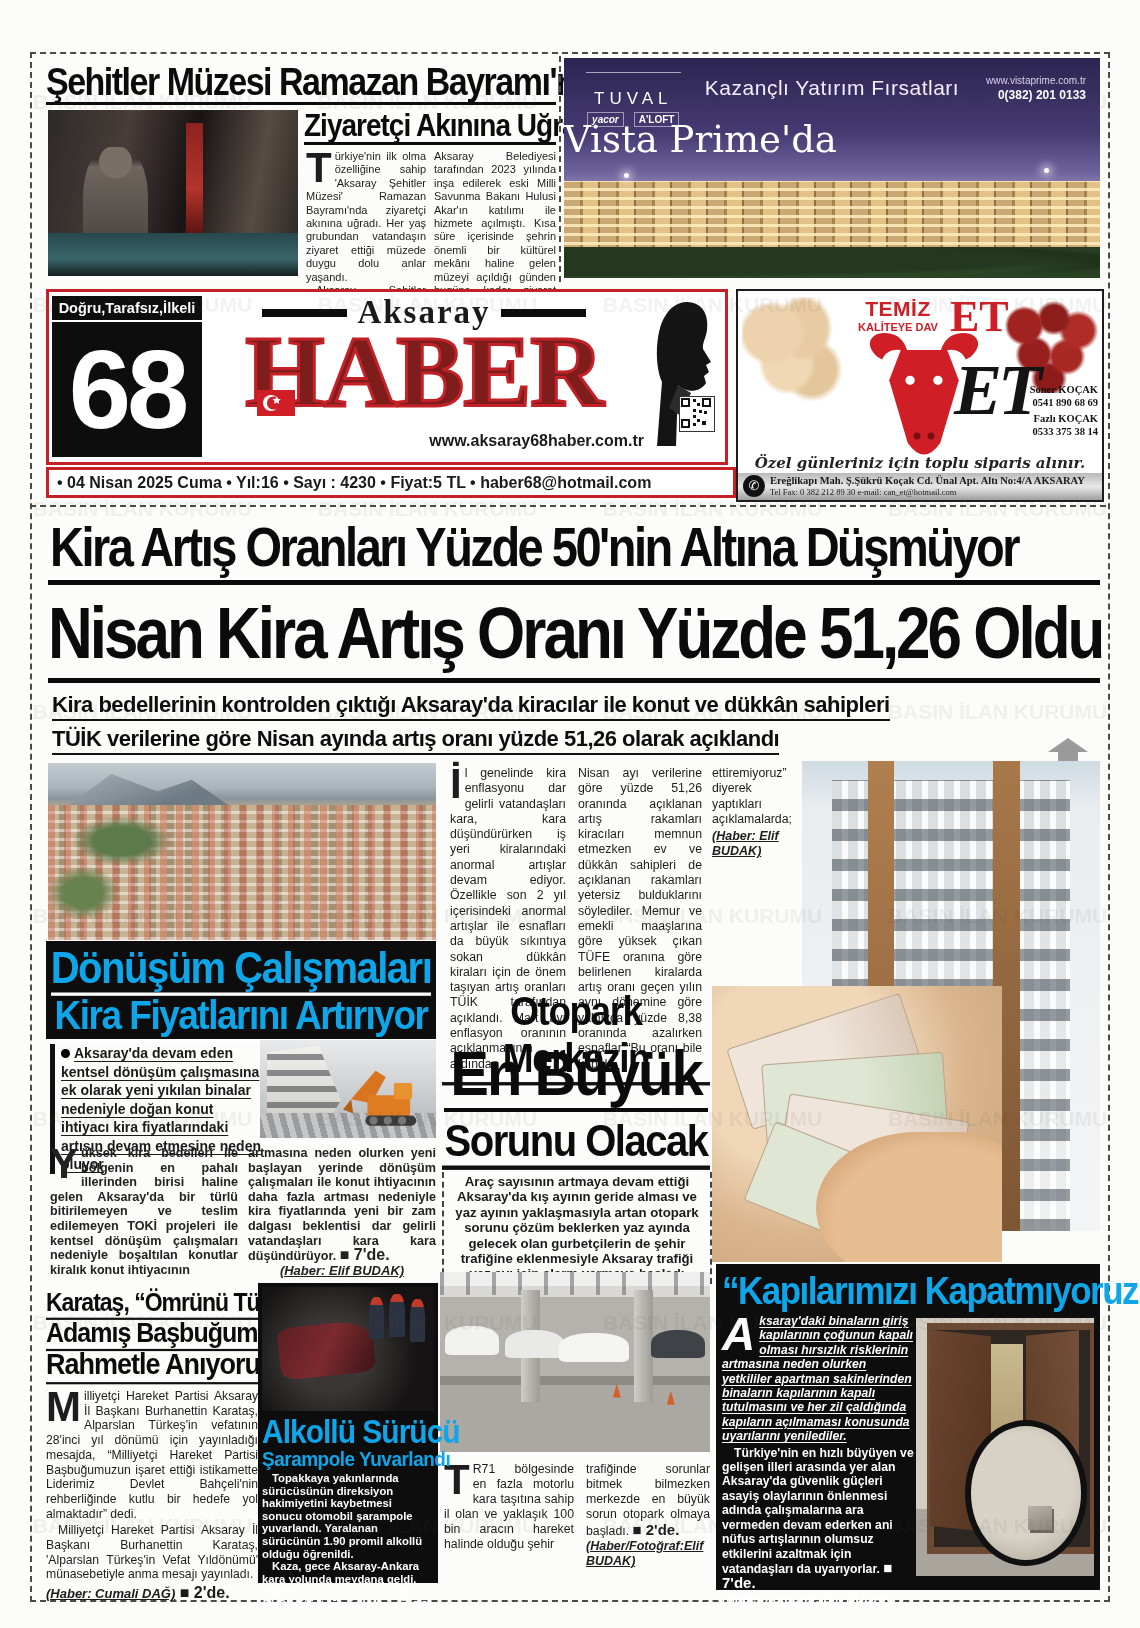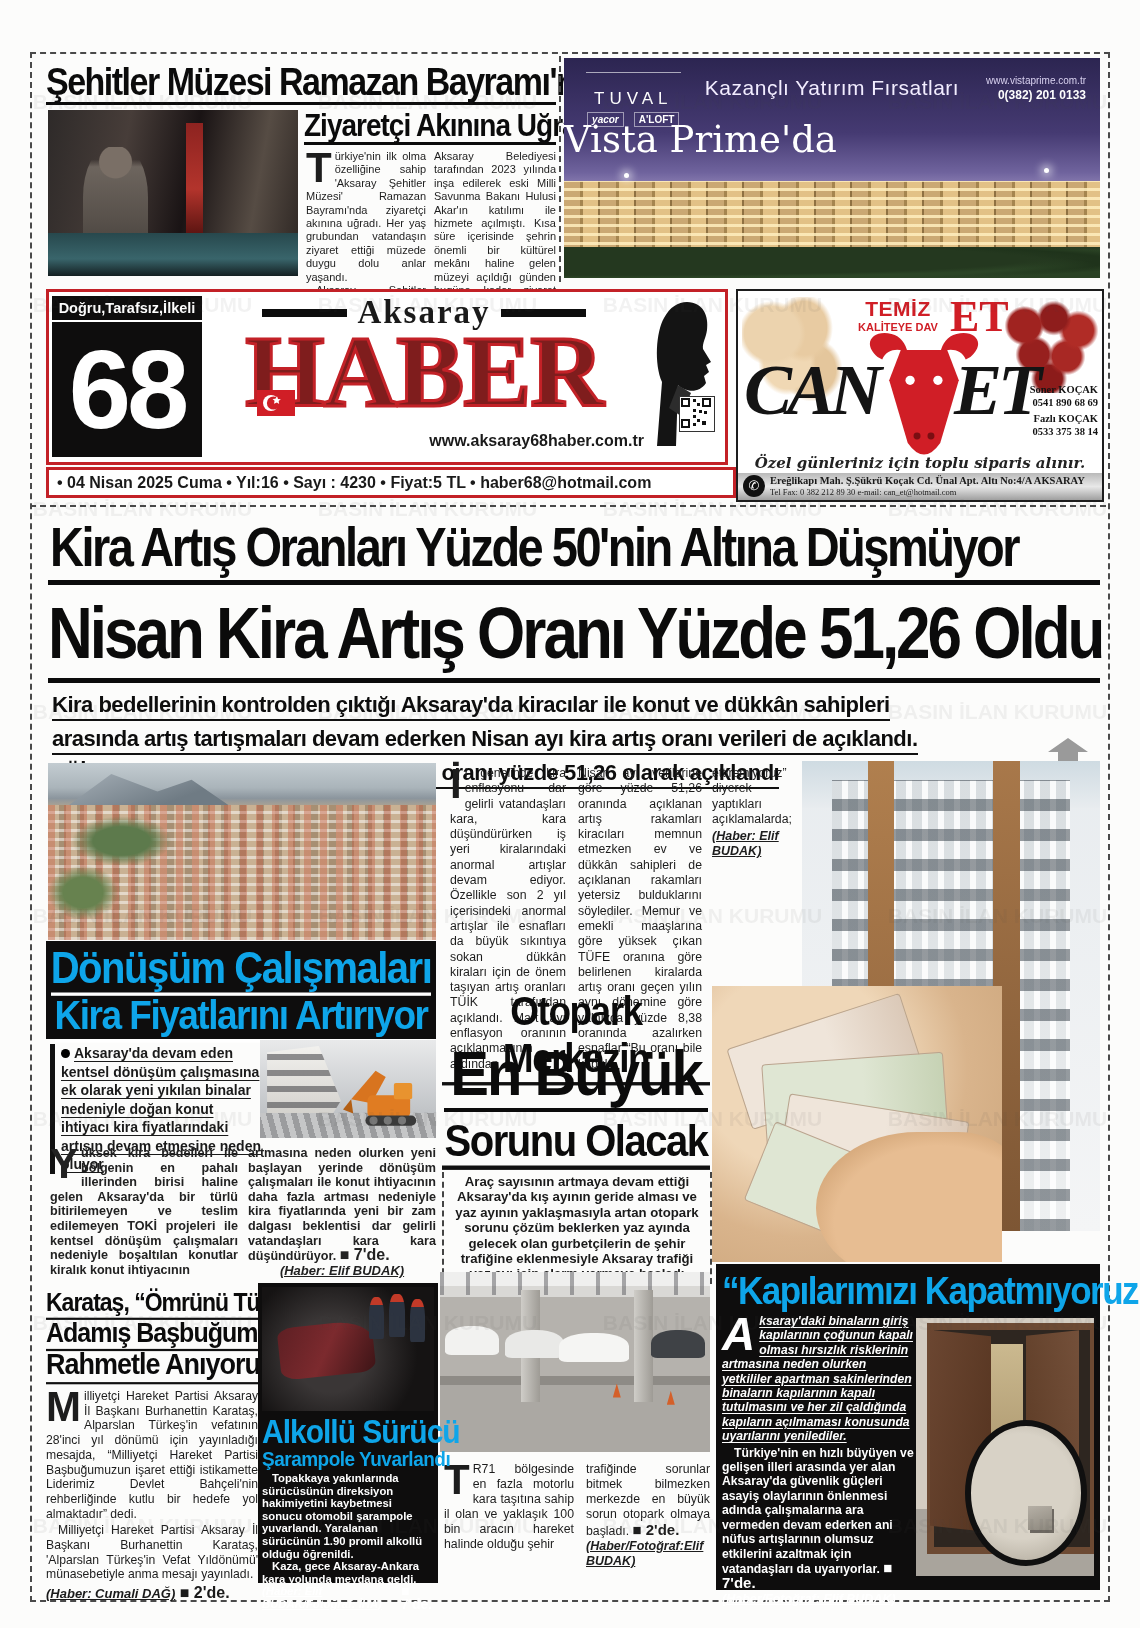--- a/index.html
+++ b/index.html
@@ -221,21 +221,20 @@
             <path d="M10,24 C-4,12 6,0 22,4 C30,6 34,12 36,20 C28,16 18,17 14,26 Z"></path>
             <path d="M90,24 C104,12 94,0 78,4 C70,6 66,12 64,20 C72,16 82,17 86,26 Z"></path>
             <path d="M30,18 L70,18 L80,44 L64,98 Q50,118 36,98 L20,44 Z"></path>
           </g>
           <circle cx="38" cy="44" r="4" fill="#fff"></circle>
           <circle cx="62" cy="44" r="4" fill="#fff"></circle>
           <circle cx="44" cy="92" r="3" fill="#7a0e12"></circle>
           <circle cx="56" cy="92" r="3" fill="#7a0e12"></circle>
         </svg>
     </div>
-    <div class="abs" style="left:6px;top:58px;font-family:'Liberation Serif',serif;font-weight:bold;font-style:italic;font-size:72px;letter-spacing:-5px;color:#141414;">CAN</div>
     <div class="abs" style="left:216px;top:58px;font-family:'Liberation Serif',serif;font-weight:bold;font-style:italic;font-size:72px;letter-spacing:-4px;color:#141414;">ET</div>
     <div class="abs" style="left:276px;top:92px;width:84px;text-align:right;font-family:'Liberation Serif',serif;font-weight:bold;font-size:10.5px;line-height:13px;color:#141414;">
       <div>Soner KOÇAK</div>
       <div>0541 890 68 69</div>
       <div style="margin-top:3px;">Fazlı KOÇAK</div>
       <div>0533 375 38 14</div>
     </div>
     <div class="abs nowrap" style="left:0;bottom:28px;width:100%;text-align:center;font-family:'DejaVu Serif',serif;font-style:italic;font-weight:bold;font-size:15px;color:#222;">Özel günleriniz için toplu siparis alınır.</div>
     <div class="abs" style="left:0;bottom:0;width:100%;height:27px;background:linear-gradient(180deg,#b9b9b9,#e8e8e8 50%,#9f9f9f);">
       <div class="abs" style="left:5px;top:2px;width:22px;height:22px;border-radius:50%;background:#111;color:#fff;text-align:center;line-height:22px;font-size:13px;">✆</div>
@@ -248,21 +247,20 @@
   <div class="abs hl nowrap" style="left:50px;top:514px;font-size:47px;letter-spacing:-2.5px;">
     <span class="sy" style="transform:scaleY(1.18);">Kira Artış Oranları Yüzde 50'nin Altına Düşmüyor</span>
   </div>
   <div class="rule" style="left:48px;top:580px;width:1052px;height:5px;"></div>
   <div class="abs hl nowrap" style="left:48px;top:592px;font-size:62px;letter-spacing:-3px;">
     <span class="sy" style="transform:scaleY(1.15);">Nisan Kira Artış Oranı Yüzde 51,26 Oldu</span>
   </div>
   <div class="rule" style="left:48px;top:678px;width:1052px;height:5px;"></div>
   <div class="abs" style="left:52px;top:690px;">
     <div class="deckline">Kira bedellerinin kontrolden çıktığı Aksaray'da kiracılar ile konut ve dükkân sahipleri</div>
-    <div class="deckline">arasında artış tartışmaları devam ederken Nisan ayı kira artış oranı verileri de açıklandı.</div>
     <div class="deckline">TÜİK verilerine göre Nisan ayında artış oranı yüzde 51,26 olarak açıklandı</div>
   </div>
   <div class="abs" style="left:1048px;top:738px;width:40px;height:28px;">
     <svg width="40" height="28" viewBox="0 0 40 28">
         <polygon points="20,0 40,14 30,14 30,28 10,28 10,14 0,14" fill="#9a9a9a"></polygon>
       </svg>
   </div>
 
   <div class="photo pano" style="left:48px;top:763px;width:388px;height:177px;">
     <div class="mtn"></div>

